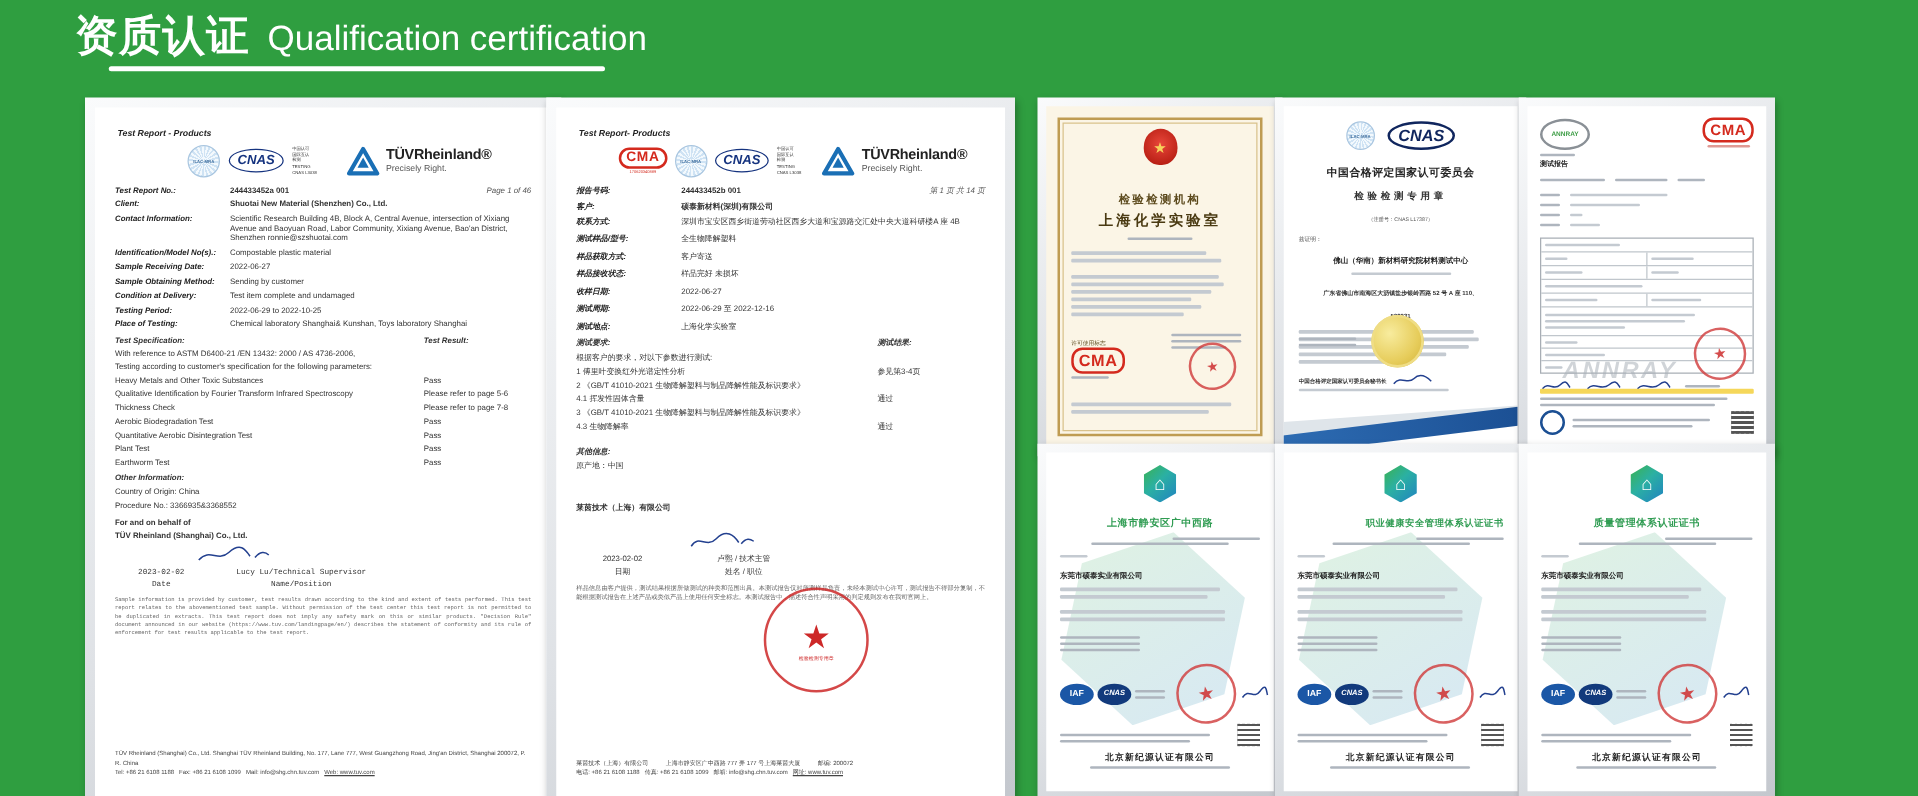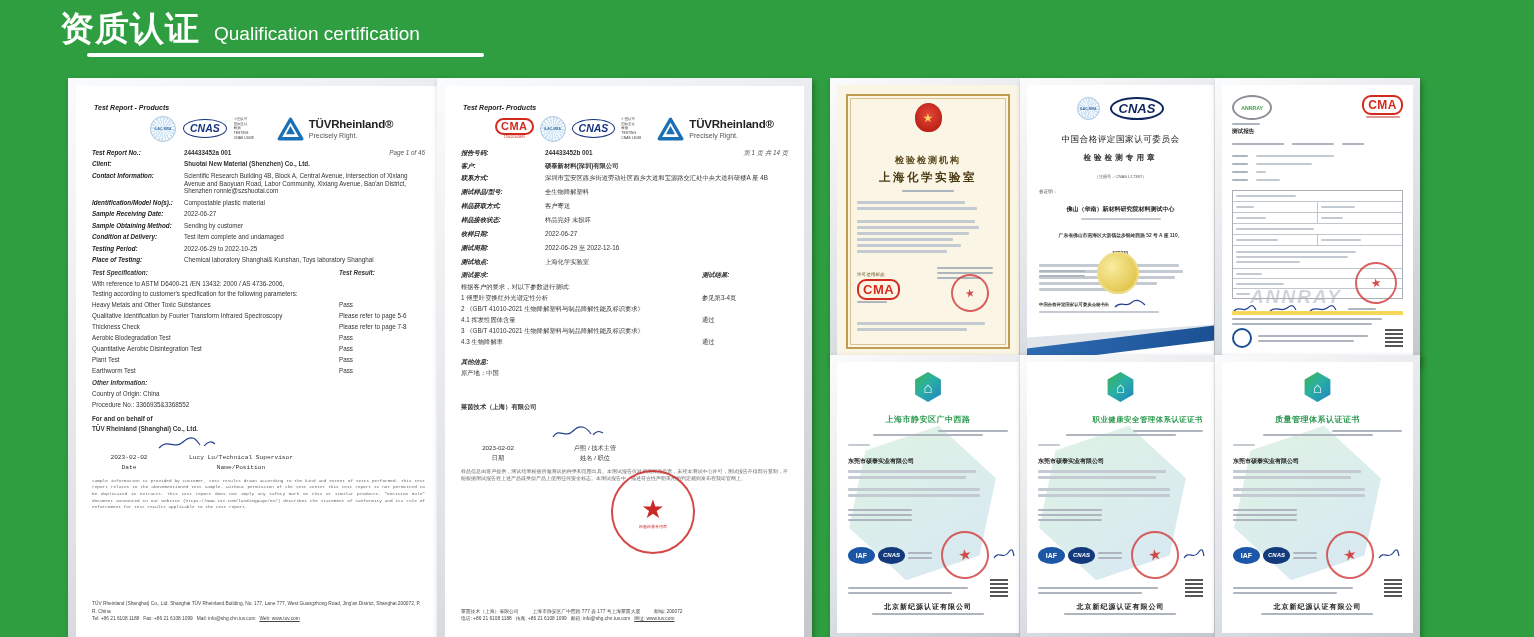--- a/index.html
+++ b/index.html
@@ -1,21 +1,21 @@
 <!DOCTYPE html>
 <html><head>
 <meta charset="utf-8">
 <style>
   html,body{margin:0;padding:0;}
   body{width:1534px;height:637px;position:relative;overflow:hidden;
        background:#2f9e40;font-family:"Liberation Sans","DejaVu Sans",sans-serif;}
   
   .hdr{position:absolute;left:60px;top:6px;color:#fff;display:flex;align-items:baseline;}
   .hdr .zh{font-size:34px;font-weight:800;letter-spacing:1px;}
-  .hdr .en{font-size:19px;font-weight:400;margin-left:14px;}
+  .hdr .en{font-size:28px;font-weight:400;margin-left:14px;}
   .hdr-line{position:absolute;left:87px;top:53px;width:397px;height:4px;background:#fff;border-radius:2px;}
   
   .f{position:absolute;background:linear-gradient(145deg,#fafbfc 0%,#dfe2e6 55%,#c3c7cd 100%);
      padding:8px;box-shadow:1.5px 2.5px 6px rgba(0,0,0,.3);}
   .p{width:100%;height:100%;background:#fff;position:relative;overflow:hidden;}
   
   .doc{position:absolute;inset:12px 16px;font-size:6.3px;color:#333;line-height:1.25;}
   .rephead{font-size:7px;font-weight:700;font-style:italic;color:#222;margin:6px 0 2px 2px;}
   .logorow{display:flex;align-items:center;gap:7px;margin:3px 0 7px 58px;}
   .ilac{width:24px;height:24px;border-radius:50%;flex:none;
@@ -70,21 +70,21 @@
   .b1{position:absolute;inset:9px;border:2px solid #bf9c52;}
   .b2{position:absolute;inset:13px;border:1px solid #d9c28c;}
   .emblem{width:27px;height:29px;margin:0 auto;border-radius:50% 50% 46% 46%;
           background:radial-gradient(circle at 50% 42%,#e8463a,#b81f14 78%);
           display:flex;align-items:center;justify-content:center;color:#f7d25c;font-size:12px;}
   .cmat1{font-size:9px;font-weight:800;color:#5c4a1d;letter-spacing:2px;}
   .cmat2{font-size:11.5px;font-weight:800;color:#4a3a12;letter-spacing:2.5px;margin-top:2px;}
   
   .cnasbig{font-weight:800;font-style:italic;color:#10265e;font-size:13px;border:2px solid #10265e;
            border-radius:50%;padding:2px 7px;}
-  .cnasorg{font-size:8.6px;font-weight:400;color:#222;letter-spacing:.5px;}
+  .cnasorg{font-size:8.6px;font-weight:700;color:#222;letter-spacing:.5px;}
   .cnastitle{font-size:7.6px;font-weight:700;color:#333;letter-spacing:3px;margin-top:3px;}
   .cnasreg{font-size:4.2px;color:#555;margin-top:2px;}
   .holder{font-size:6px;font-weight:700;color:#222;}
   .addr{font-size:4.8px;font-weight:700;color:#333;}
   .seal{width:42px;height:42px;border-radius:50%;
         background:radial-gradient(circle at 35% 35%,#f8ec9e,#e6cc5a 60%,#cfae33);
         box-shadow:inset 0 0 0 2px #efdd85;}
   .ribbon{position:absolute;left:-8px;right:-8px;height:15px;}
   .sq{stroke:#23408f;fill:none;stroke-width:1.2;}
   

